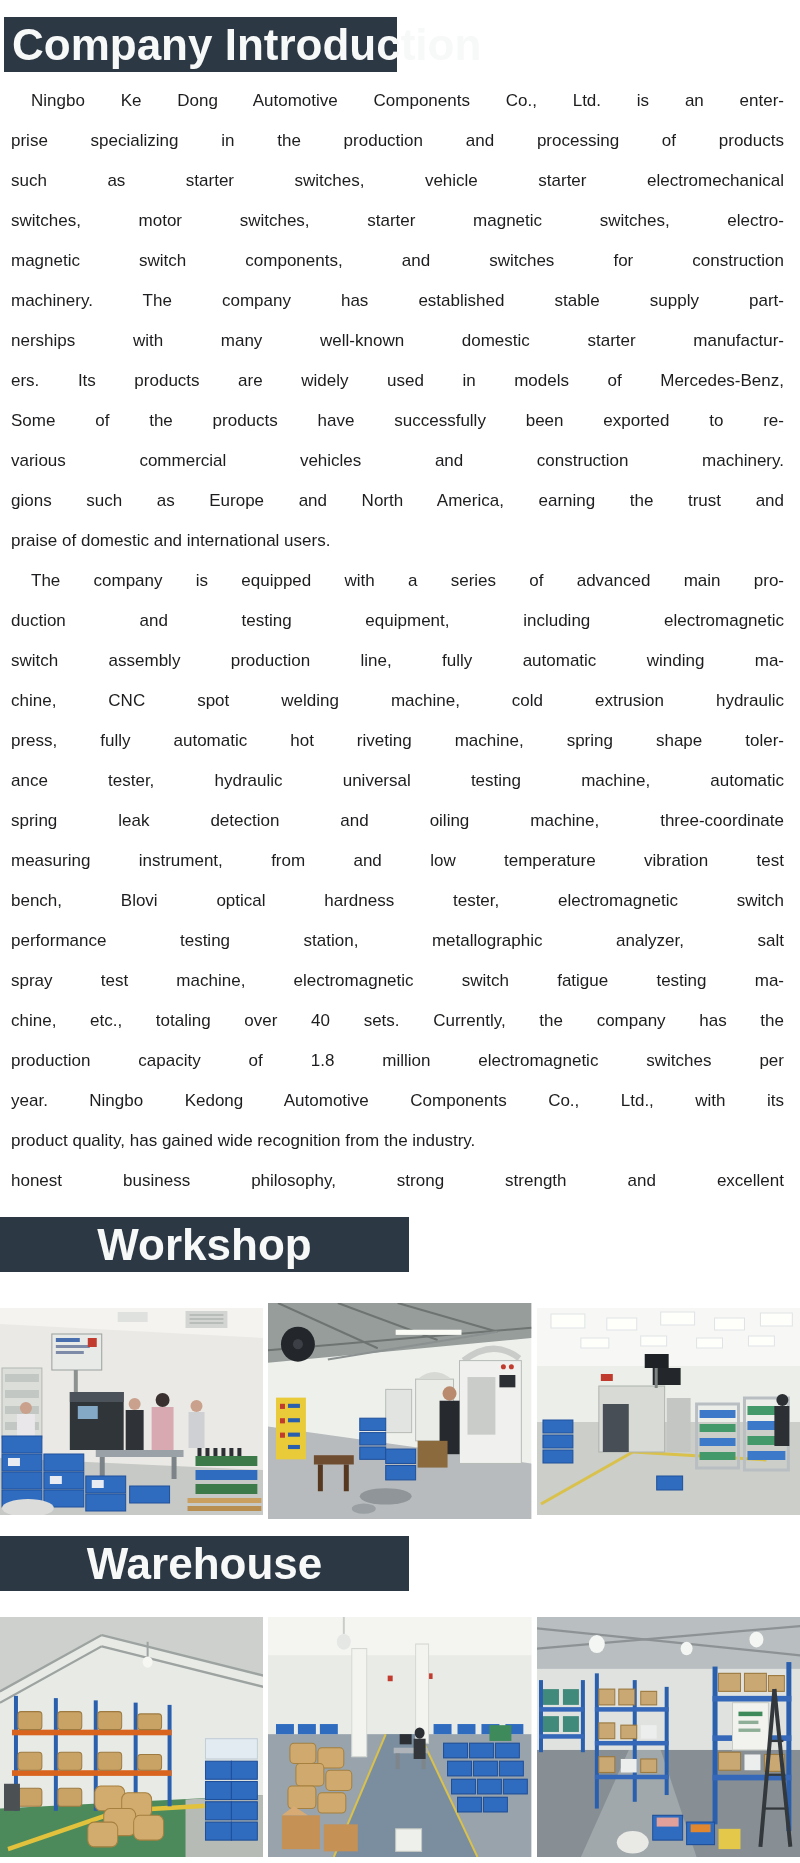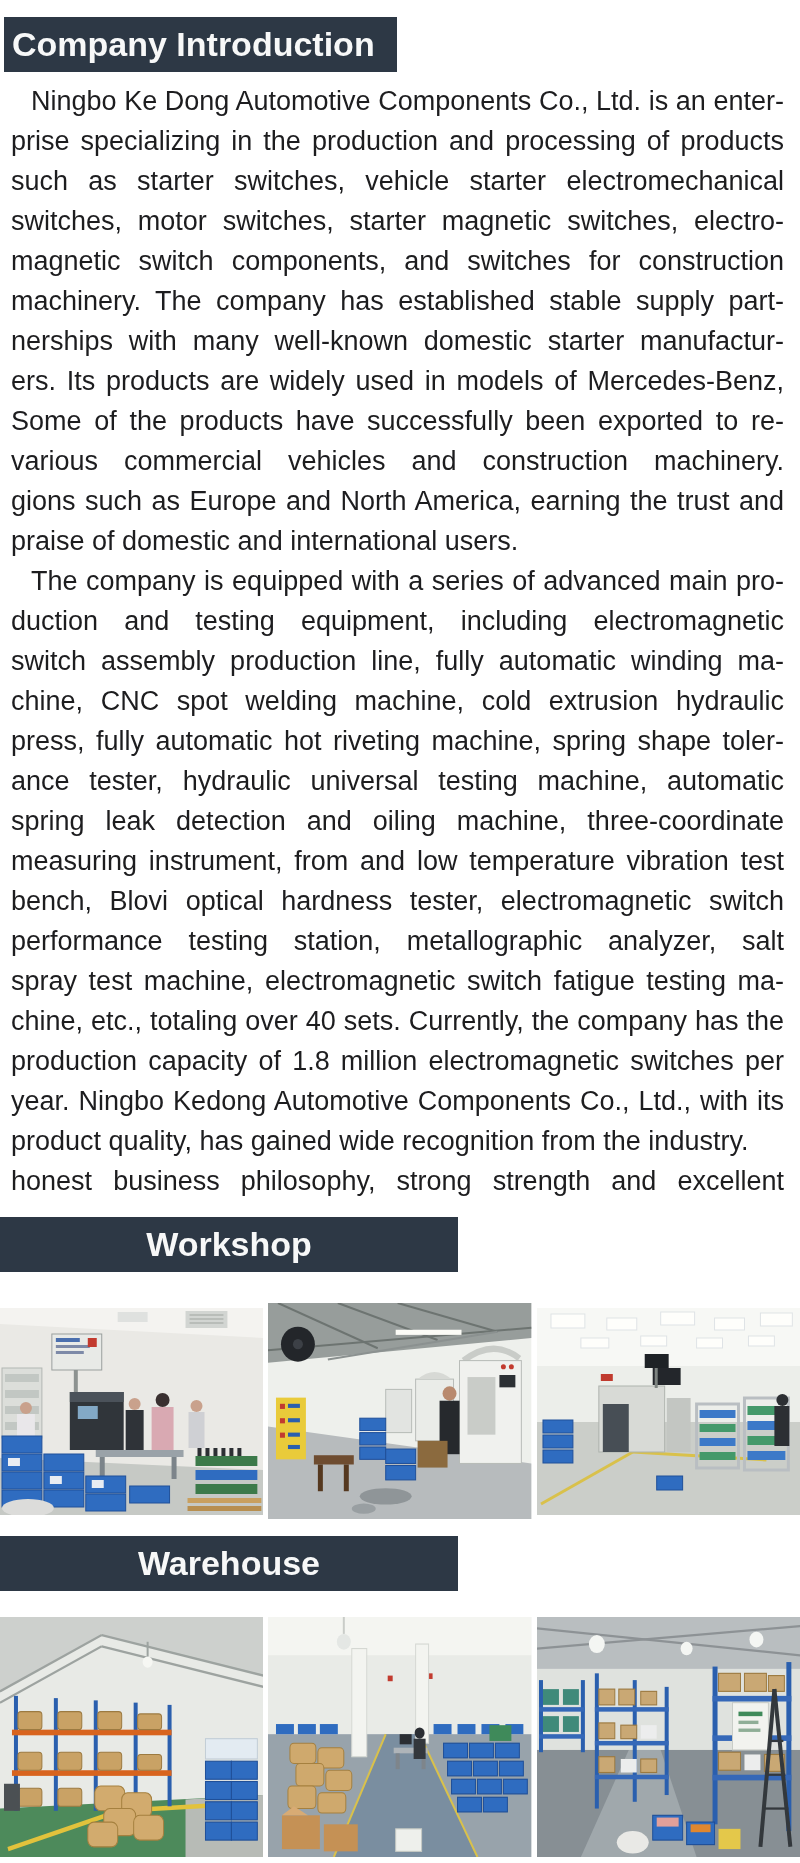--- a/index.html
+++ b/index.html
@@ -7,30 +7,30 @@
     position:relative;
     width:800px;height:1863px;
     overflow:hidden;
     background:var(--page_bg,#fff);
     font-family:"Liberation Sans","DejaVu Sans",sans-serif;
     color:var(--body_text,#1d1d1f);
   }
   .sec-header{
     background:var(--header_bg,#2d3845);
     color:var(--header_text,#f7f8f8);
-    font-size:34px;font-weight:700;
+    font-size:44px;font-weight:700;
     height:55px;line-height:55px;
     box-sizing:border-box;
     white-space:nowrap;
   }
   .sec-header.intro-h{margin:17px 0 0 4px;width:393px;padding-left:8px;}
-  .sec-header.center-h{width:458px;text-align:center;}
+  .sec-header.center-h{width:409px;text-align:center;}
   .body-text{
     padding:9px 16px 0 11px;
-    font-size:27px;line-height:40px;
+    font-size:17px;line-height:40px;
   }
   .tline{
     text-align:justify;
     text-align-last:justify;
     height:40px;overflow:hidden;
   }
   .tline.p-first{text-indent:20px;}
   .tline.p-end{text-align-last:left;}
   .photo-row{display:flex;gap:5px;width:800px;}
   .photo-row.ws{margin-top:31px;align-items:center;height:216px;}

